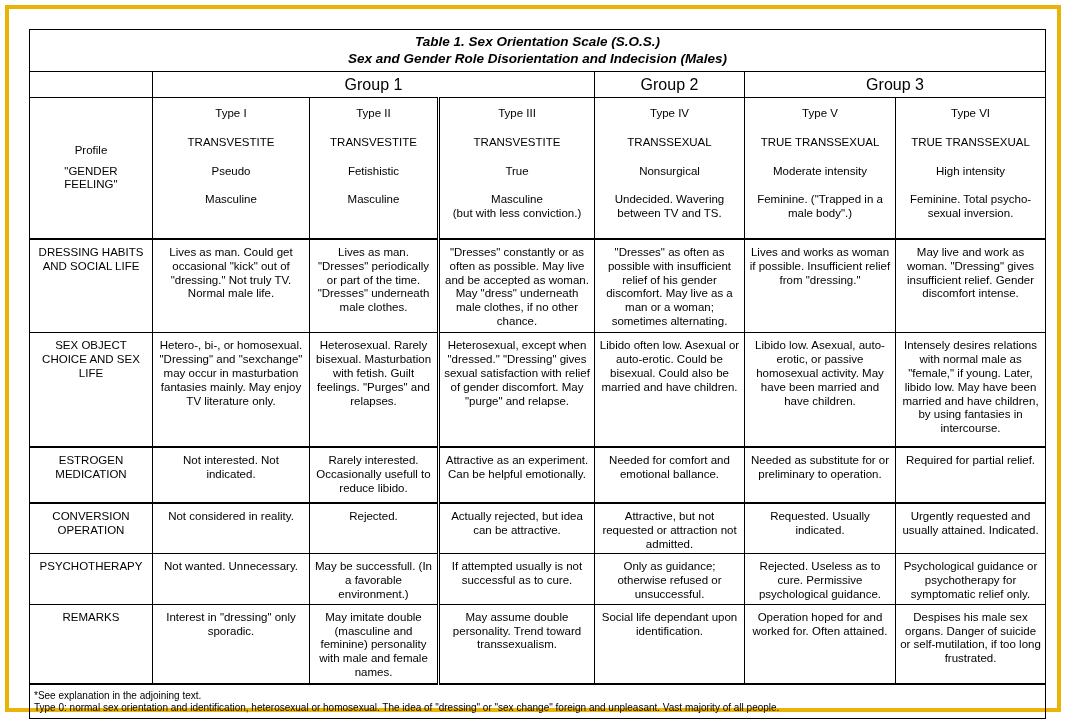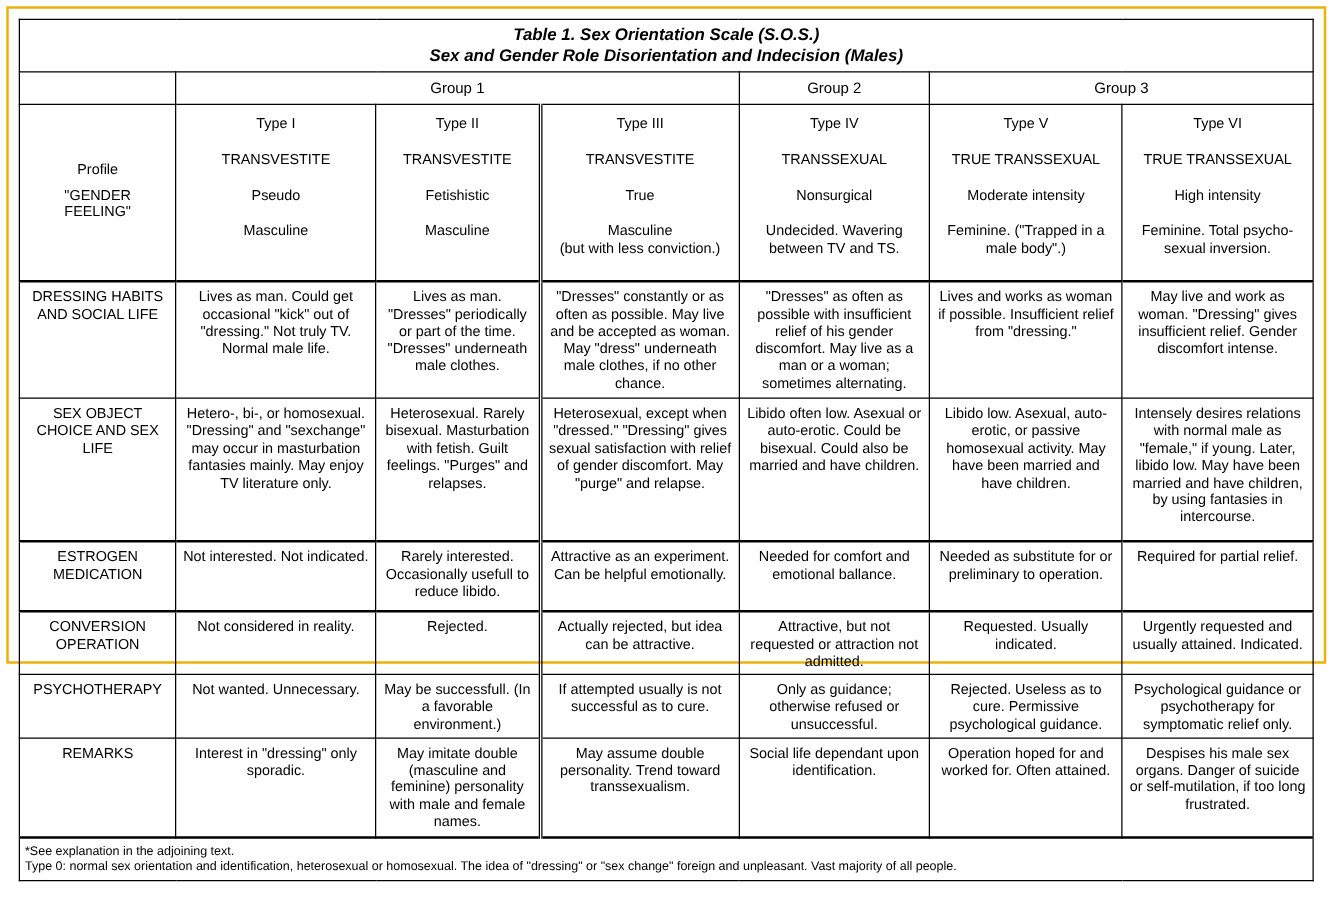--- a/index.html
+++ b/index.html
@@ -3,23 +3,23 @@
 <meta charset="utf-8">
 <style>
   html,body { margin:0; padding:0; background:#fff; }
   body {
     width:1066px; height:724px; overflow:hidden;
     font-family:"Liberation Sans", sans-serif; color:#000;
     -webkit-font-smoothing:antialiased;
   }
   .frame {
     margin:5px 5px 0 5px;
-    border:2px solid #eab308;
-    padding:8px;
-    height:526px;
+    border:4px solid #eab308;
+    padding:20px;
+    height:707px;
     box-sizing:border-box;
   }
   table.sos {
     border-collapse:collapse;
     width:100%; height:100%;
     table-layout:fixed;
   }
   col.c-label { width:123px; }
   col.c-t1 { width:157px; }
   col.c-t2 { width:129px; }
@@ -34,21 +34,21 @@
     vertical-align:top;
     text-align:center;
     font-size:11.5px;
     line-height:1.2;
     overflow:hidden;
   }
   td.title-cell {
     font-weight:bold; font-style:italic; font-size:13.5px;
     vertical-align:middle; padding:3px 2px;
   }
-  td.group-cell { vertical-align:middle; font-size:12px; padding:2px; }
+  td.group-cell { vertical-align:middle; font-size:16px; padding:2px; }
   td.profile-label { vertical-align:middle; }
   td.profile-label .pl-line { margin:7px 12px; }
   td.profile-cell { padding-top:9px; }
   td.profile-cell .p-line { margin-bottom:15px; white-space:pre-line; }
   td.row-label { padding-top:6px; }
   td.body-cell { padding-top:6px; }
   tr.thick-top td { border-top:2px solid #000; }
   td.dbl-left { border-left:3px double #000; }
   td.foot-cell {
     text-align:left; vertical-align:middle;

